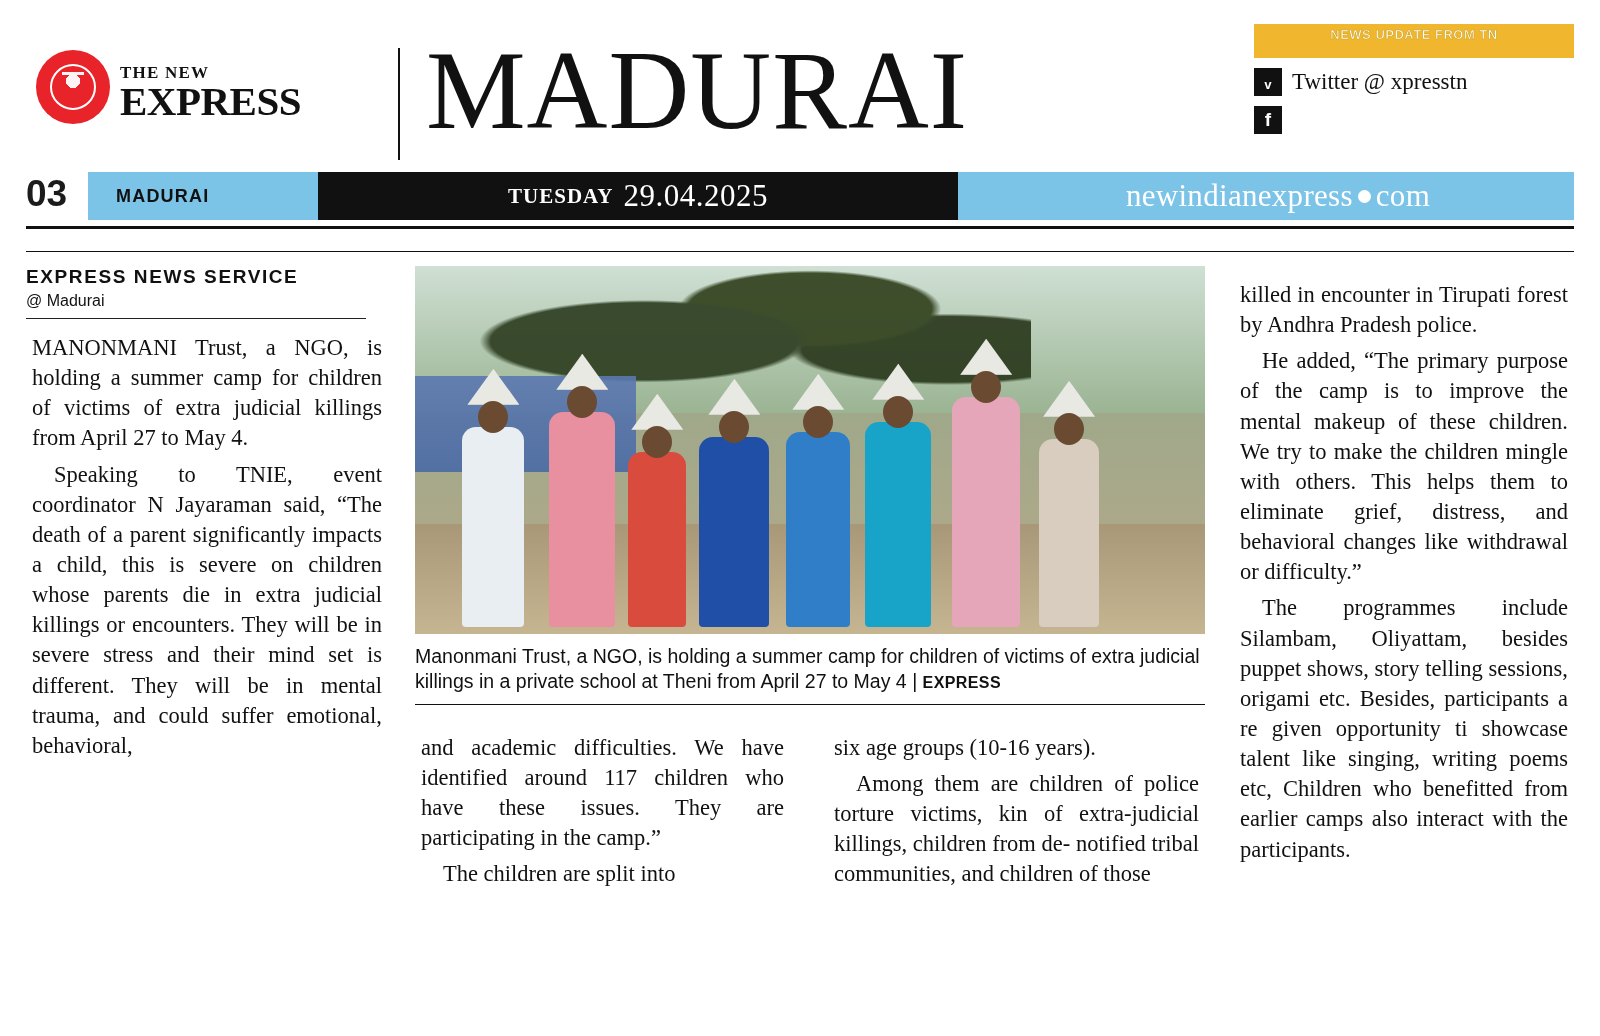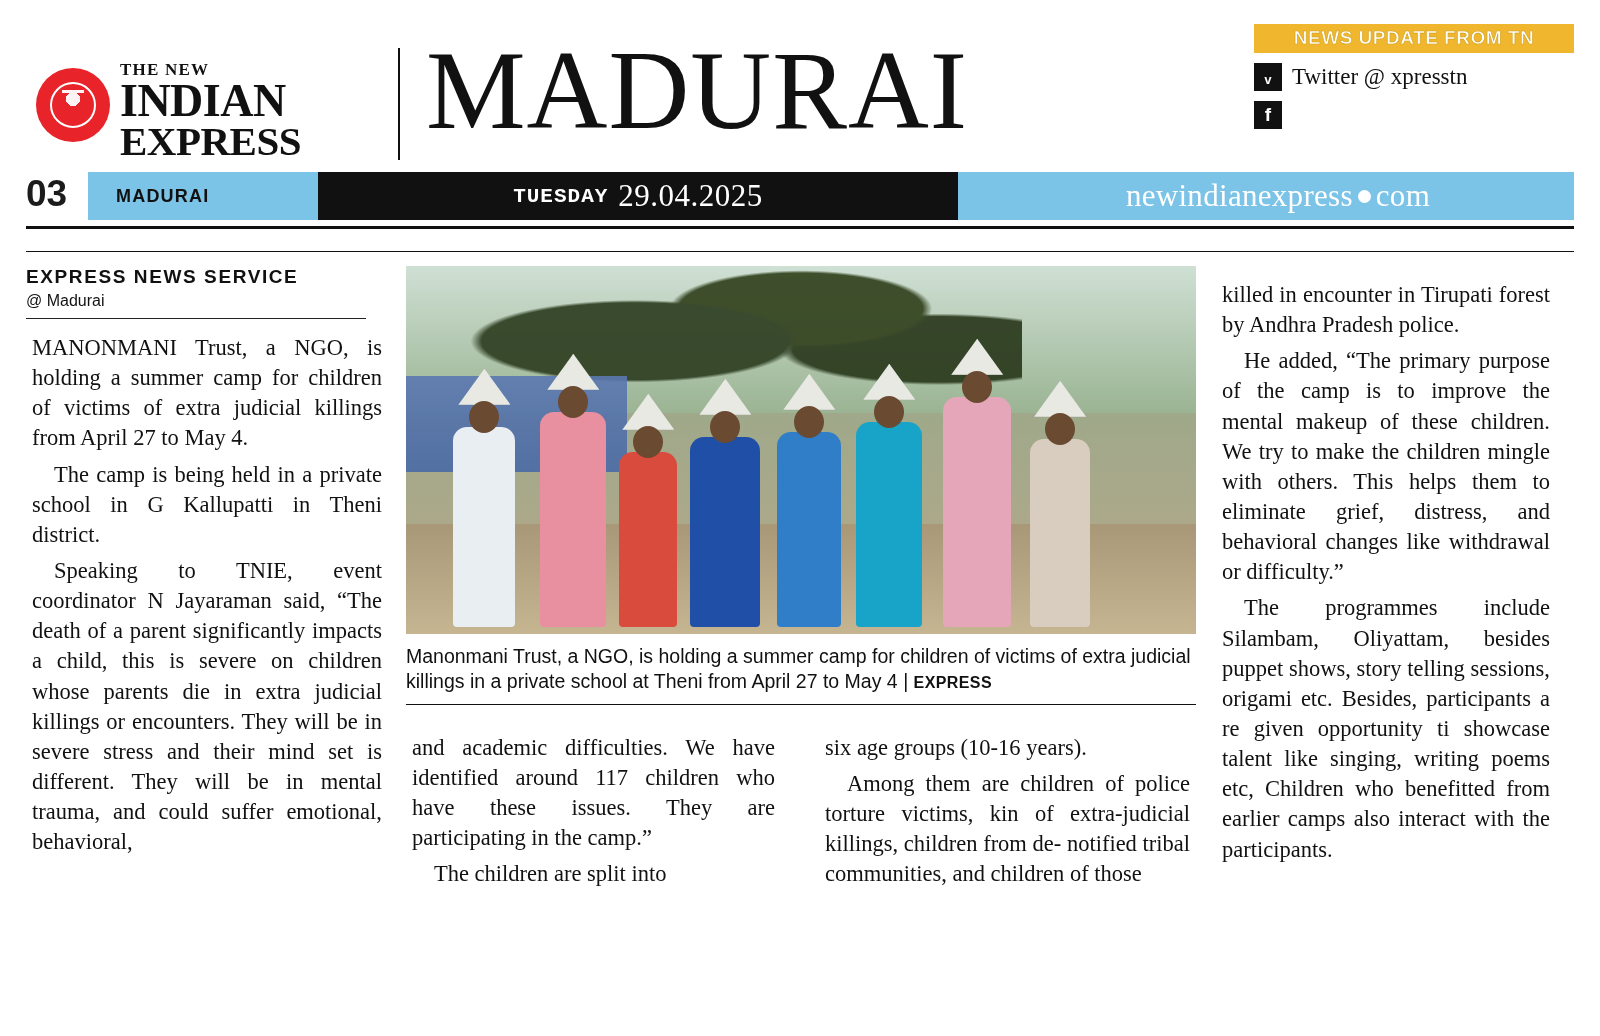--- a/index.html
+++ b/index.html
@@ -104,24 +104,24 @@
     position: absolute;
     right: 0;
     top: 10px;
     width: 320px;
   }
   .news-update-bar {
     background: #f0b72e;
     color: #ffffff;
     font-family: "Liberation Sans", sans-serif;
     font-weight: bold;
-    font-size: 19px;
+    font-size: 13px;
     letter-spacing: 0.5px;
     text-align: center;
-    padding: 3px 0 4px 0;
+    padding: 3px 0 16px 0;
     -webkit-text-stroke: 0.6px #d0a21f;
   }
   .social-row {
     display: flex;
     align-items: center;
     margin-top: 10px;
     font-family: "Liberation Serif", serif;
     font-size: 23px;
   }
   .sq-icon {
@@ -171,21 +171,21 @@
     background: #111;
     color: #ffffff;
     flex: none;
     width: 640px;
     display: flex;
     align-items: center;
     justify-content: center;
     gap: 10px;
   }
   .date-day {
-    font-family: Liberation Mono, monospace;
+    font-family: Liberation Serif, serif;
     font-weight: bold;
     font-size: 21px;
     letter-spacing: 1px;
   }
   .date-num {
     font-family: "Liberation Serif", serif;
     font-size: 31px;
     letter-spacing: 0.5px;
   }
   .site-tab {
@@ -224,21 +224,21 @@
   }
   .rule-thin {
     margin: 22px 26px 0 26px;
     border-top: 1px solid #111;
   }
 
   
   .content {
     margin: 14px 26px 0 26px;
     display: flex;
-    gap: 0;
+    gap: 9px;
     height: 640px;
   }
   .col {
     box-sizing: border-box;
   }
   .col-1 { width: 380px; padding-right: 18px; }
   .col-mid { width: 790px; }
   .col-4 { width: 360px; padding-left: 20px; }
 
   .byline {
@@ -352,21 +352,20 @@
 <body>
 
 <div class="page">
 
   <div class="masthead">
 
     <div class="logo-block">
       <div class="logo-seal"></div>
       <div class="logo-words">
         <div class="logo-the-new">THE NEW</div>
-        <div class="logo-indian">INDIAN</div>
         <div class="logo-express">EXPRESS</div>
       </div>
     </div>
 
     <div class="masthead-divider"></div>
 
     <div class="edition-title">MADURAI</div>
 
     <div class="social-block">
       <div class="news-update-bar">NEWS UPDATE FROM TN</div>
@@ -397,21 +396,20 @@
   <div class="rule-strong"></div>
 
   <div class="rule-thin"></div>
 
   <div class="content">
 
     <div class="col col-1">
       <div class="byline">EXPRESS NEWS SERVICE</div>
       <div class="byline-sub">@ Madurai</div>
       <p class="body first">MANONMANI Trust, a NGO, is holding a summer camp for children of victims of extra judicial killings from April 27 to May 4.</p>
-      <p class="body">The camp is being held in a private school in G Kallupatti in Theni district.</p>
       <p class="body">Speaking to TNIE, event coordinator N Jayaraman said, “The death of a parent significantly impacts a child, this is severe on children whose parents die in extra judicial killings or encounters. They will be in severe stress and their mind set is different. They will be in mental trauma, and could suffer emotional, behavioral,</p>
     </div>
 
     <div class="col col-mid">
       <div class="photo-wrap">
         <div class="photo">
           <div class="ph-sky"></div>
           <div class="ph-tree"></div>
           <div class="ph-wall"></div>
           <div class="ph-ground"></div>

